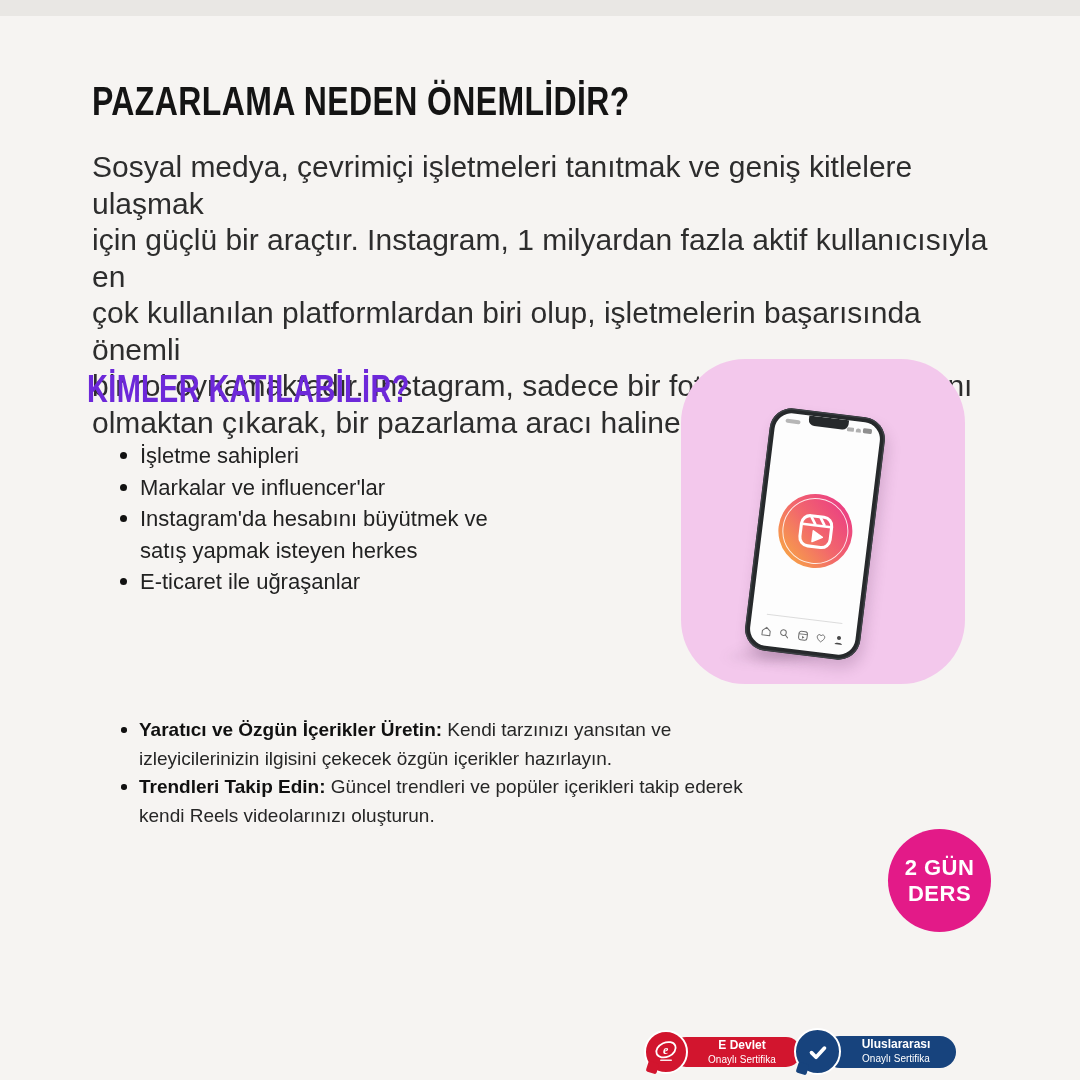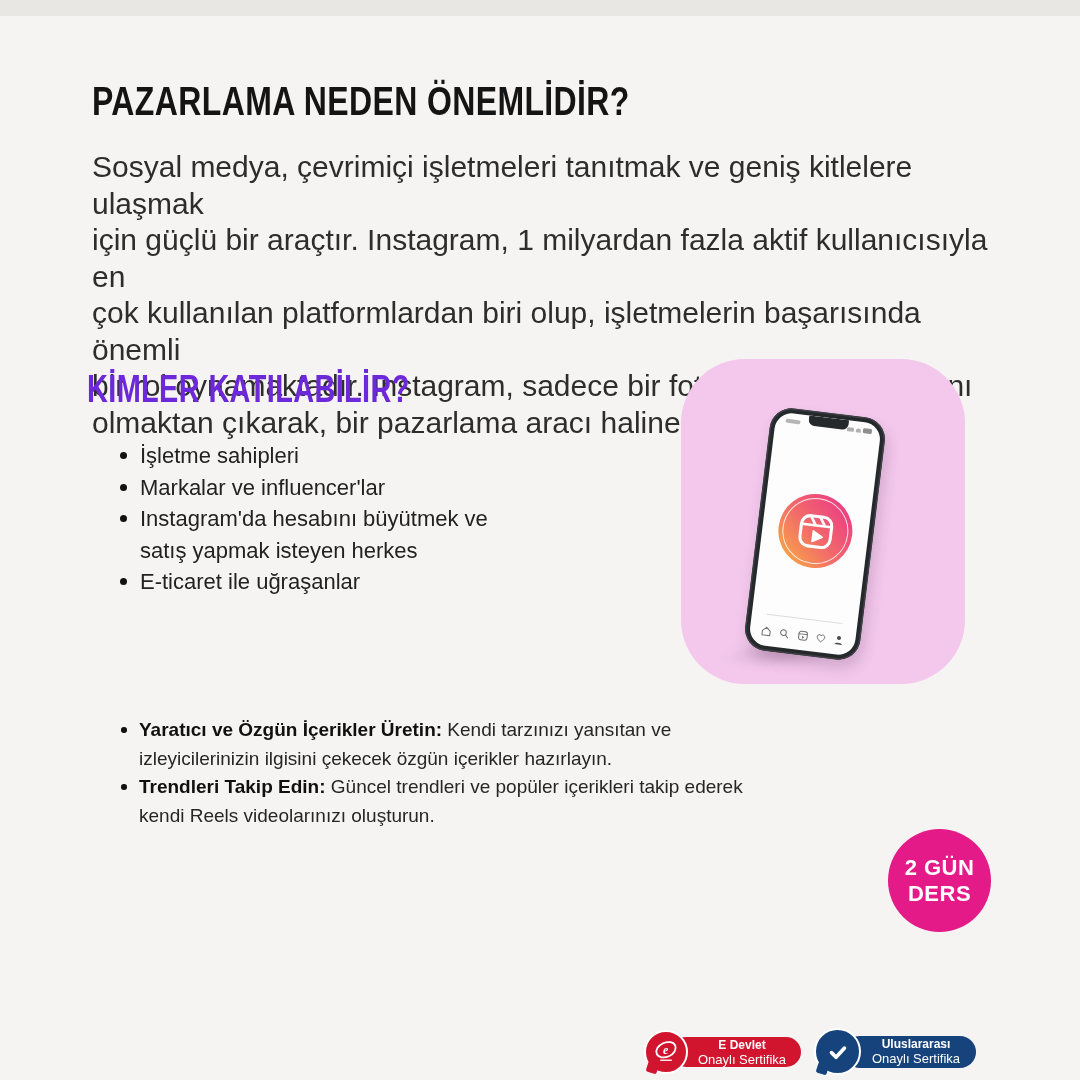--- a/index.html
+++ b/index.html
@@ -78,35 +78,35 @@
   .nav-row svg{display:block;}
 
   
   .duration-badge{position:absolute;left:888px;top:813px;width:103px;height:103px;border-radius:50%;
     background:var(--accent-magenta);color:#fff;display:flex;align-items:center;justify-content:center;
     text-align:center;font-size:22px;font-weight:800;line-height:26px;letter-spacing:.5px;white-space:pre-line;}
 
   
   .cert{position:absolute;display:flex;align-items:center;}
   .cert-edevlet{left:644px;top:1014px;}
-  .cert-intl{left:814px;top:1012px;}
+  .cert-intl{left:794px;top:1012px;}
   .cert-circle{position:relative;border-radius:50%;display:flex;align-items:center;justify-content:center;
     z-index:2;border:2px solid #fff;}
   .cert-circle::before{content:"";position:absolute;bottom:-1px;left:1px;width:11px;height:11px;
     border-radius:2px;transform:rotate(18deg);z-index:-1;}
   .cert-edevlet .cert-circle{width:44px;height:44px;background:var(--cert-red);}
   .cert-edevlet .cert-circle::before{background:var(--cert-red);}
   .cert-intl .cert-circle{width:47px;height:47px;background:var(--cert-blue);}
   .cert-intl .cert-circle::before{background:var(--cert-blue);}
   .cert-pill{display:flex;flex-direction:column;justify-content:center;text-align:center;color:#fff;
     border-radius:17px;margin-left:-17px;padding:3px 14px 3px 26px;}
   .cert-edevlet .cert-pill{background:var(--cert-red);height:30px;min-width:130px;}
   .cert-intl .cert-pill{background:var(--cert-blue);height:32px;min-width:132px;}
   .cert-title{font-size:12px;font-weight:700;line-height:15px;}
-  .cert-sub{font-size:13px;font-weight:400;line-height:14px;}
+  .cert-sub{font-size:10px;font-weight:400;line-height:14px;}
 </style>
 </head>
 <body>
 
 <div class="poster">
 
   <h1 class="page-title">
     <span class="condensed">PAZARLAMA NEDEN ÖNEMLİDİR?</span>
   </h1>
 

